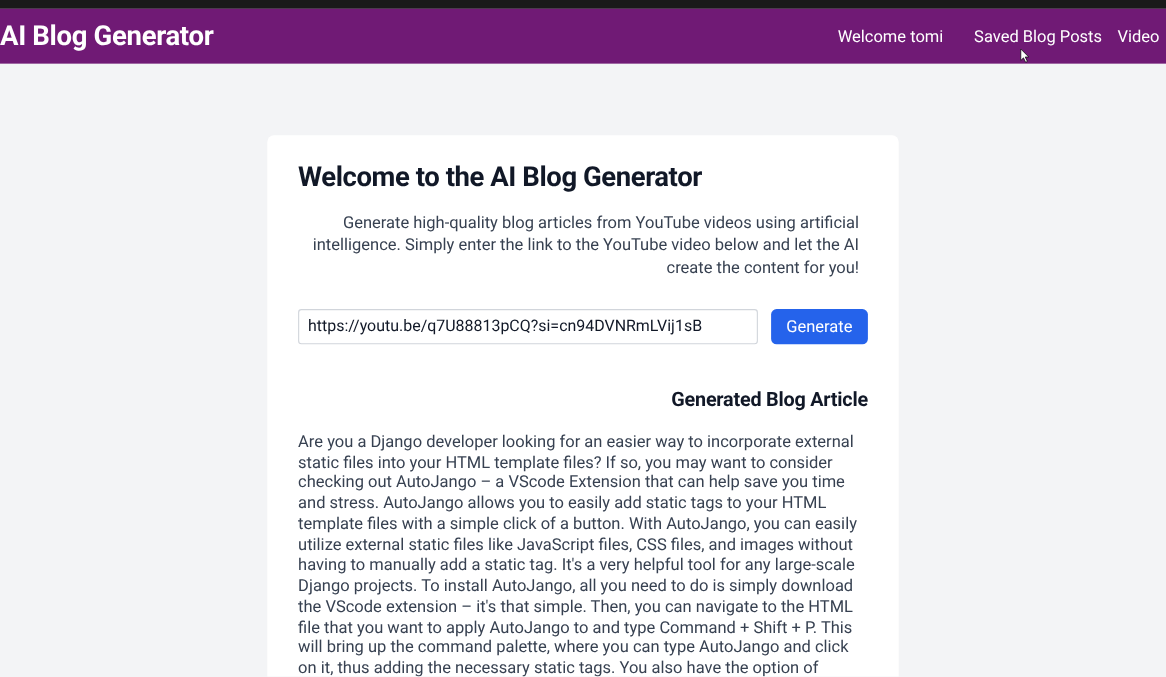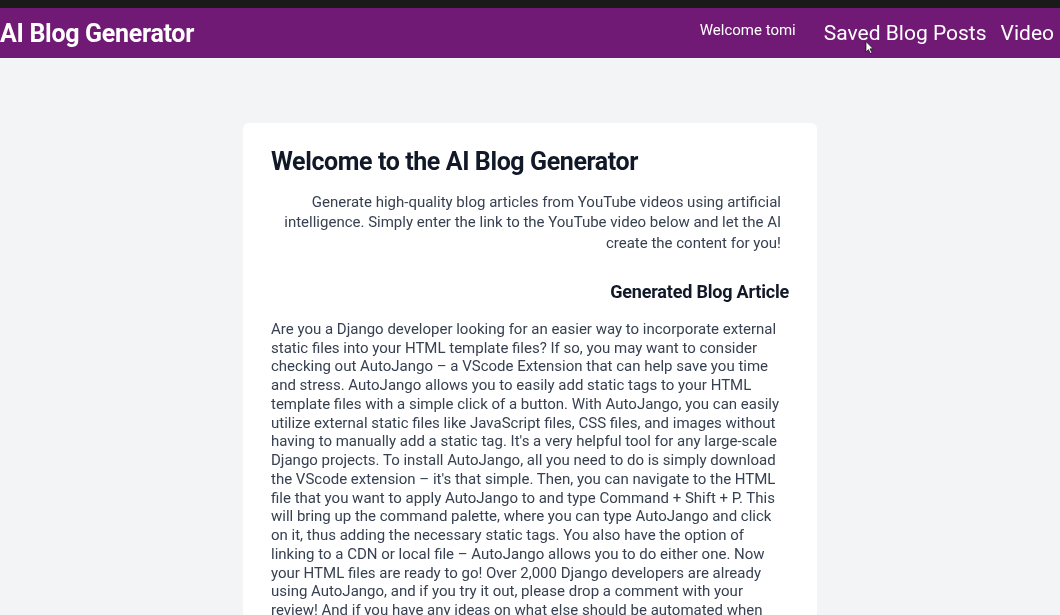--- a/index.html
+++ b/index.html
@@ -32,21 +32,21 @@
       font-weight: 700;
       letter-spacing: -0.3px;
     }
     .navbar-right {
       display: flex;
       align-items: flex-start;
       gap: 14px;
     }
     .navbar-link {
       color: #fff;
-      font-size: 21px;
+      font-size: 15px;
       text-decoration: none;
       cursor: pointer;
       position: relative;
     }
     .welcome-text {
       color: #fff;
       font-size: 15px;
       margin-right: 14px;
     }
     .cursor {
@@ -148,17 +148,21 @@
     </a>
     <a class="navbar-link">Video</a>
   </div>
 </div>
 
 <div class="content-area">
   <div class="card">
     <h1 class="card-title">Welcome to the AI Blog Generator</h1>
     <p class="card-desc">Generate high-quality blog articles from YouTube videos using artificial intelligence. Simply enter the link to the YouTube video below and let the AI create the content for you!</p>
 
+    <div class="input-row">
+      <input class="url-input" type="text" value="https://youtu.be/q7U88813pCQ?si=cn94DVNRmLVij1sB" style="">
+      <button class="generate-btn">Generate</button>
+    </div>
 
     <h2 class="generated-label">Generated Blog Article</h2>
     <p class="article-text">Are you a Django developer looking for an easier way to incorporate external static files into your HTML template files? If so, you may want to consider checking out AutoJango – a VScode Extension that can help save you time and stress. AutoJango allows you to easily add static tags to your HTML template files with a simple click of a button. With AutoJango, you can easily utilize external static files like JavaScript files, CSS files, and images without having to manually add a static tag. It's a very helpful tool for any large-scale Django projects. To install AutoJango, all you need to do is simply download the VScode extension – it's that simple. Then, you can navigate to the HTML file that you want to apply AutoJango to and type Command + Shift + P. This will bring up the command palette, where you can type AutoJango and click on it, thus adding the necessary static tags. You also have the option of linking to a CDN or local file – AutoJango allows you to do either one. Now your HTML files are ready to go! Over 2,000 Django developers are already using AutoJango, and if you try it out, please drop a comment with your review! And if you have any ideas on what else should be automated when developing with Django, feel free to share those as well. Our team is always looking for ways to improve our extension and make it even better for our users.</p>
   </div>
 </div>
 
 </body></html>

